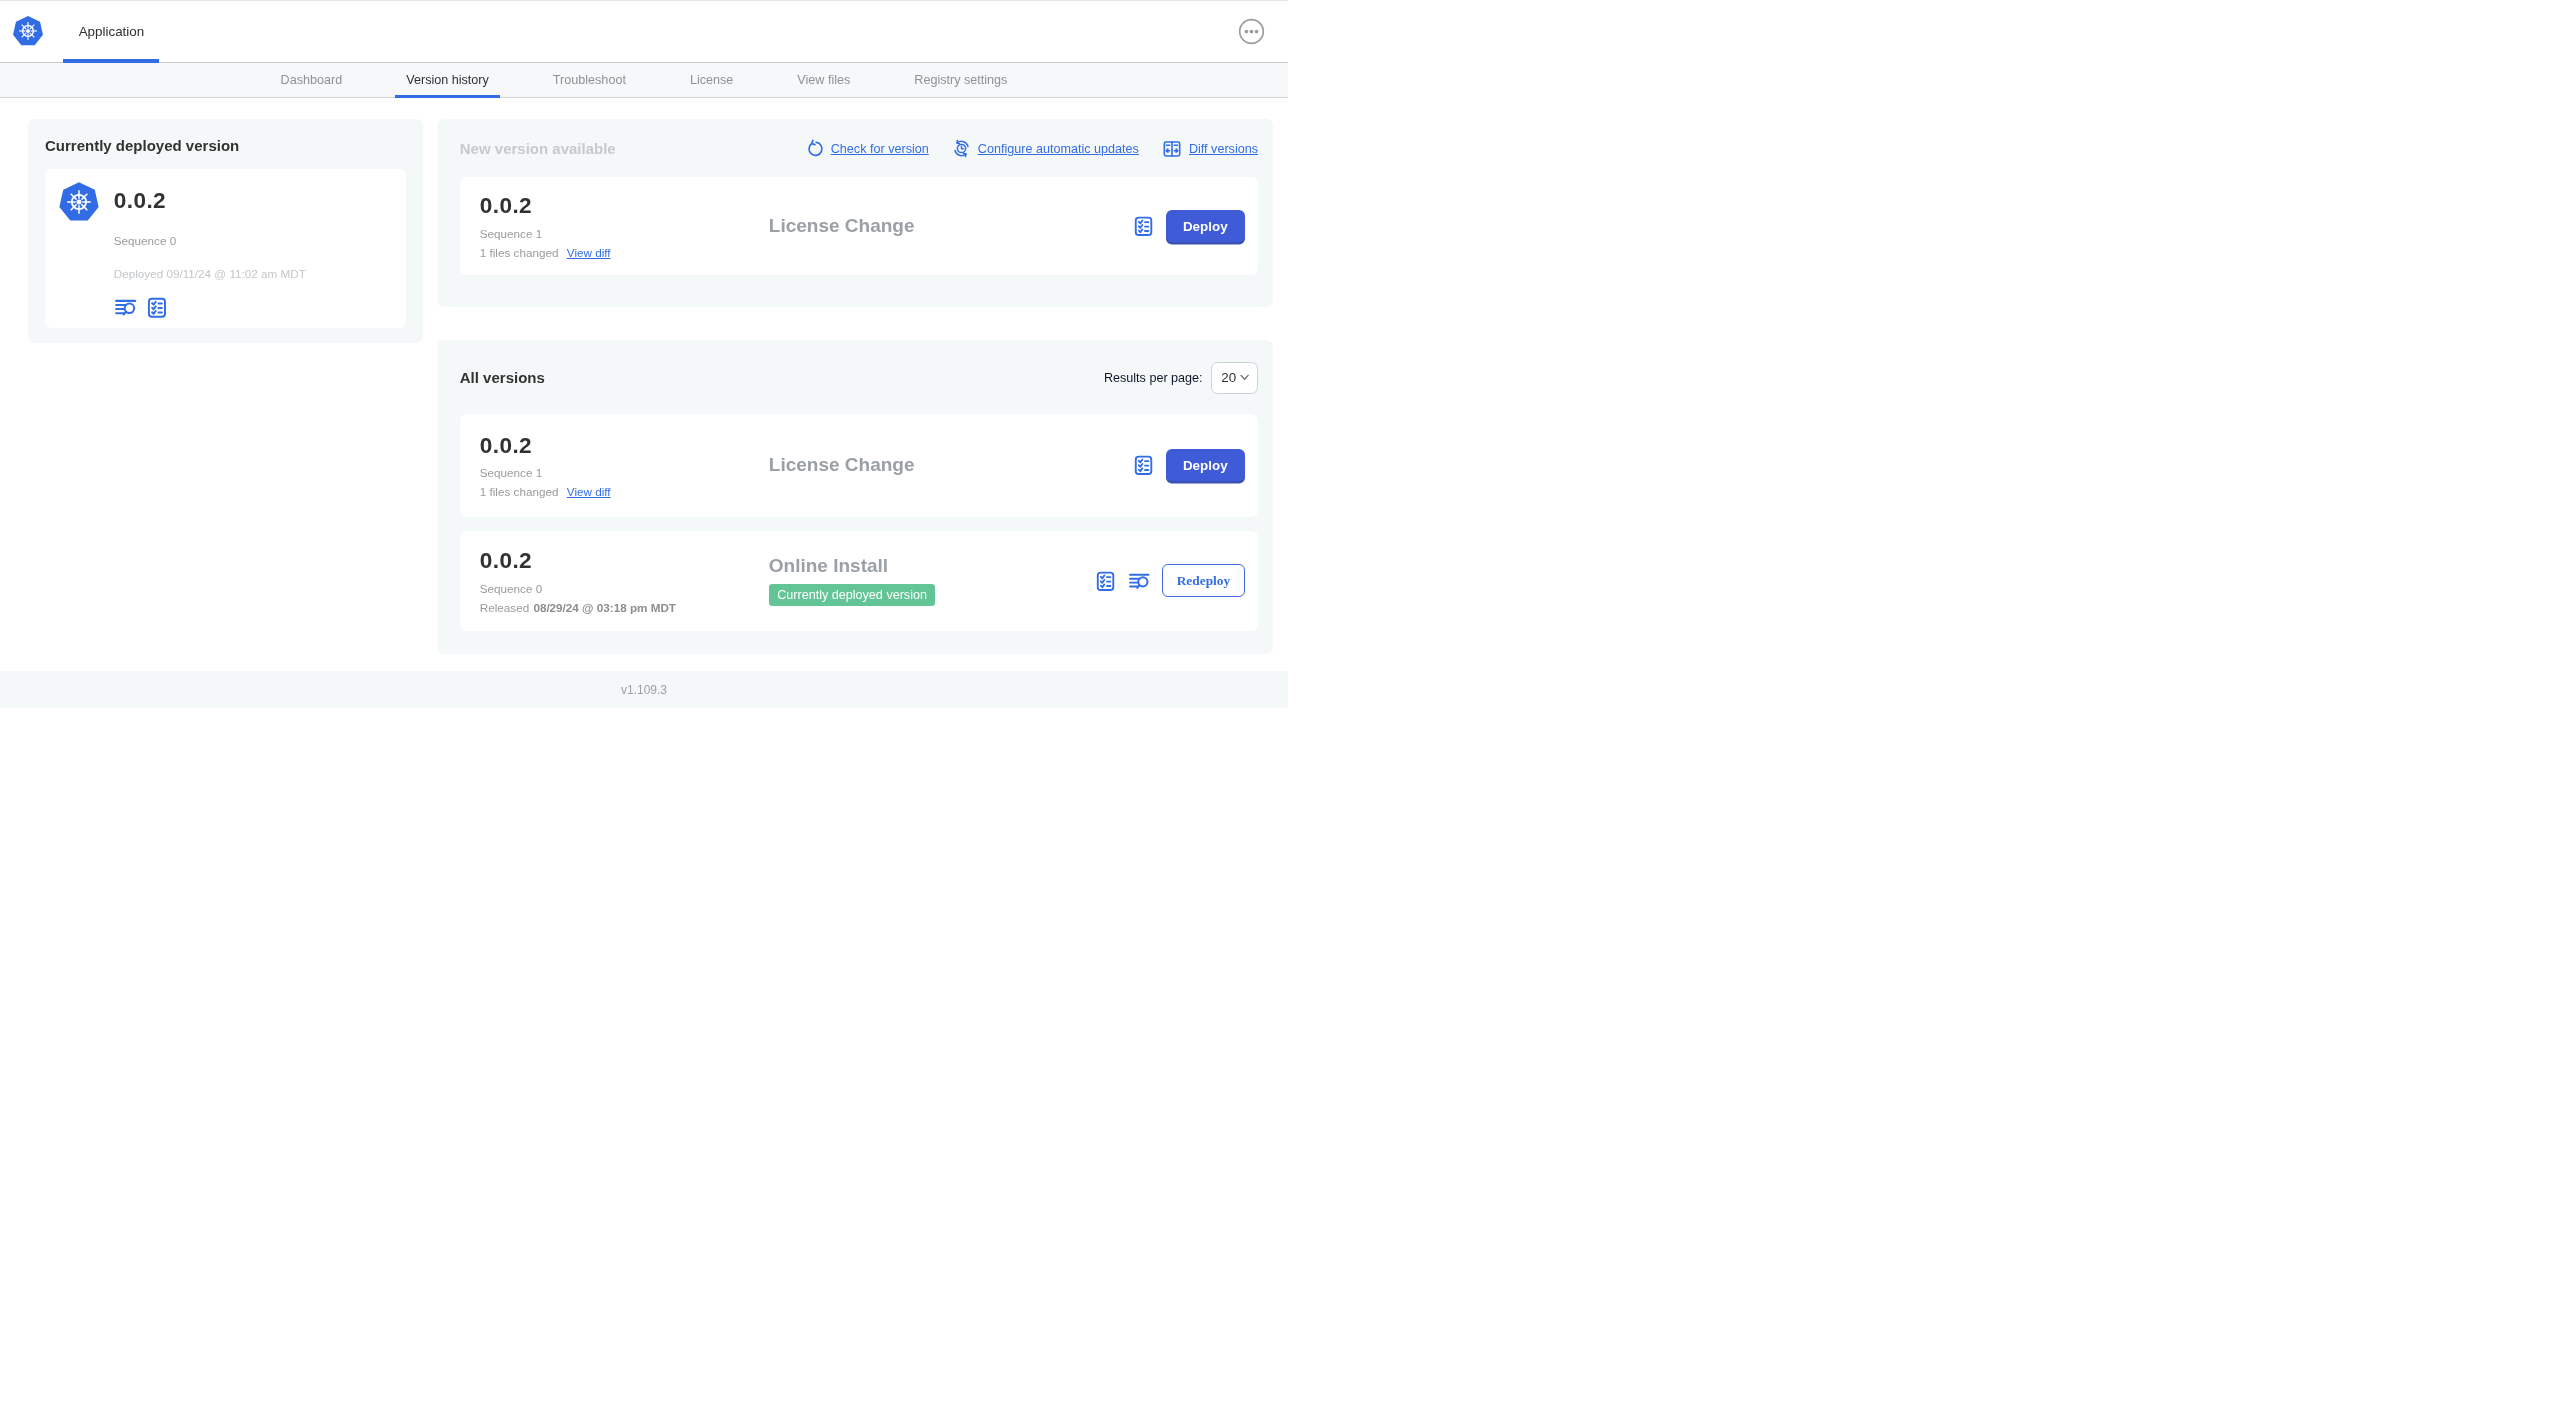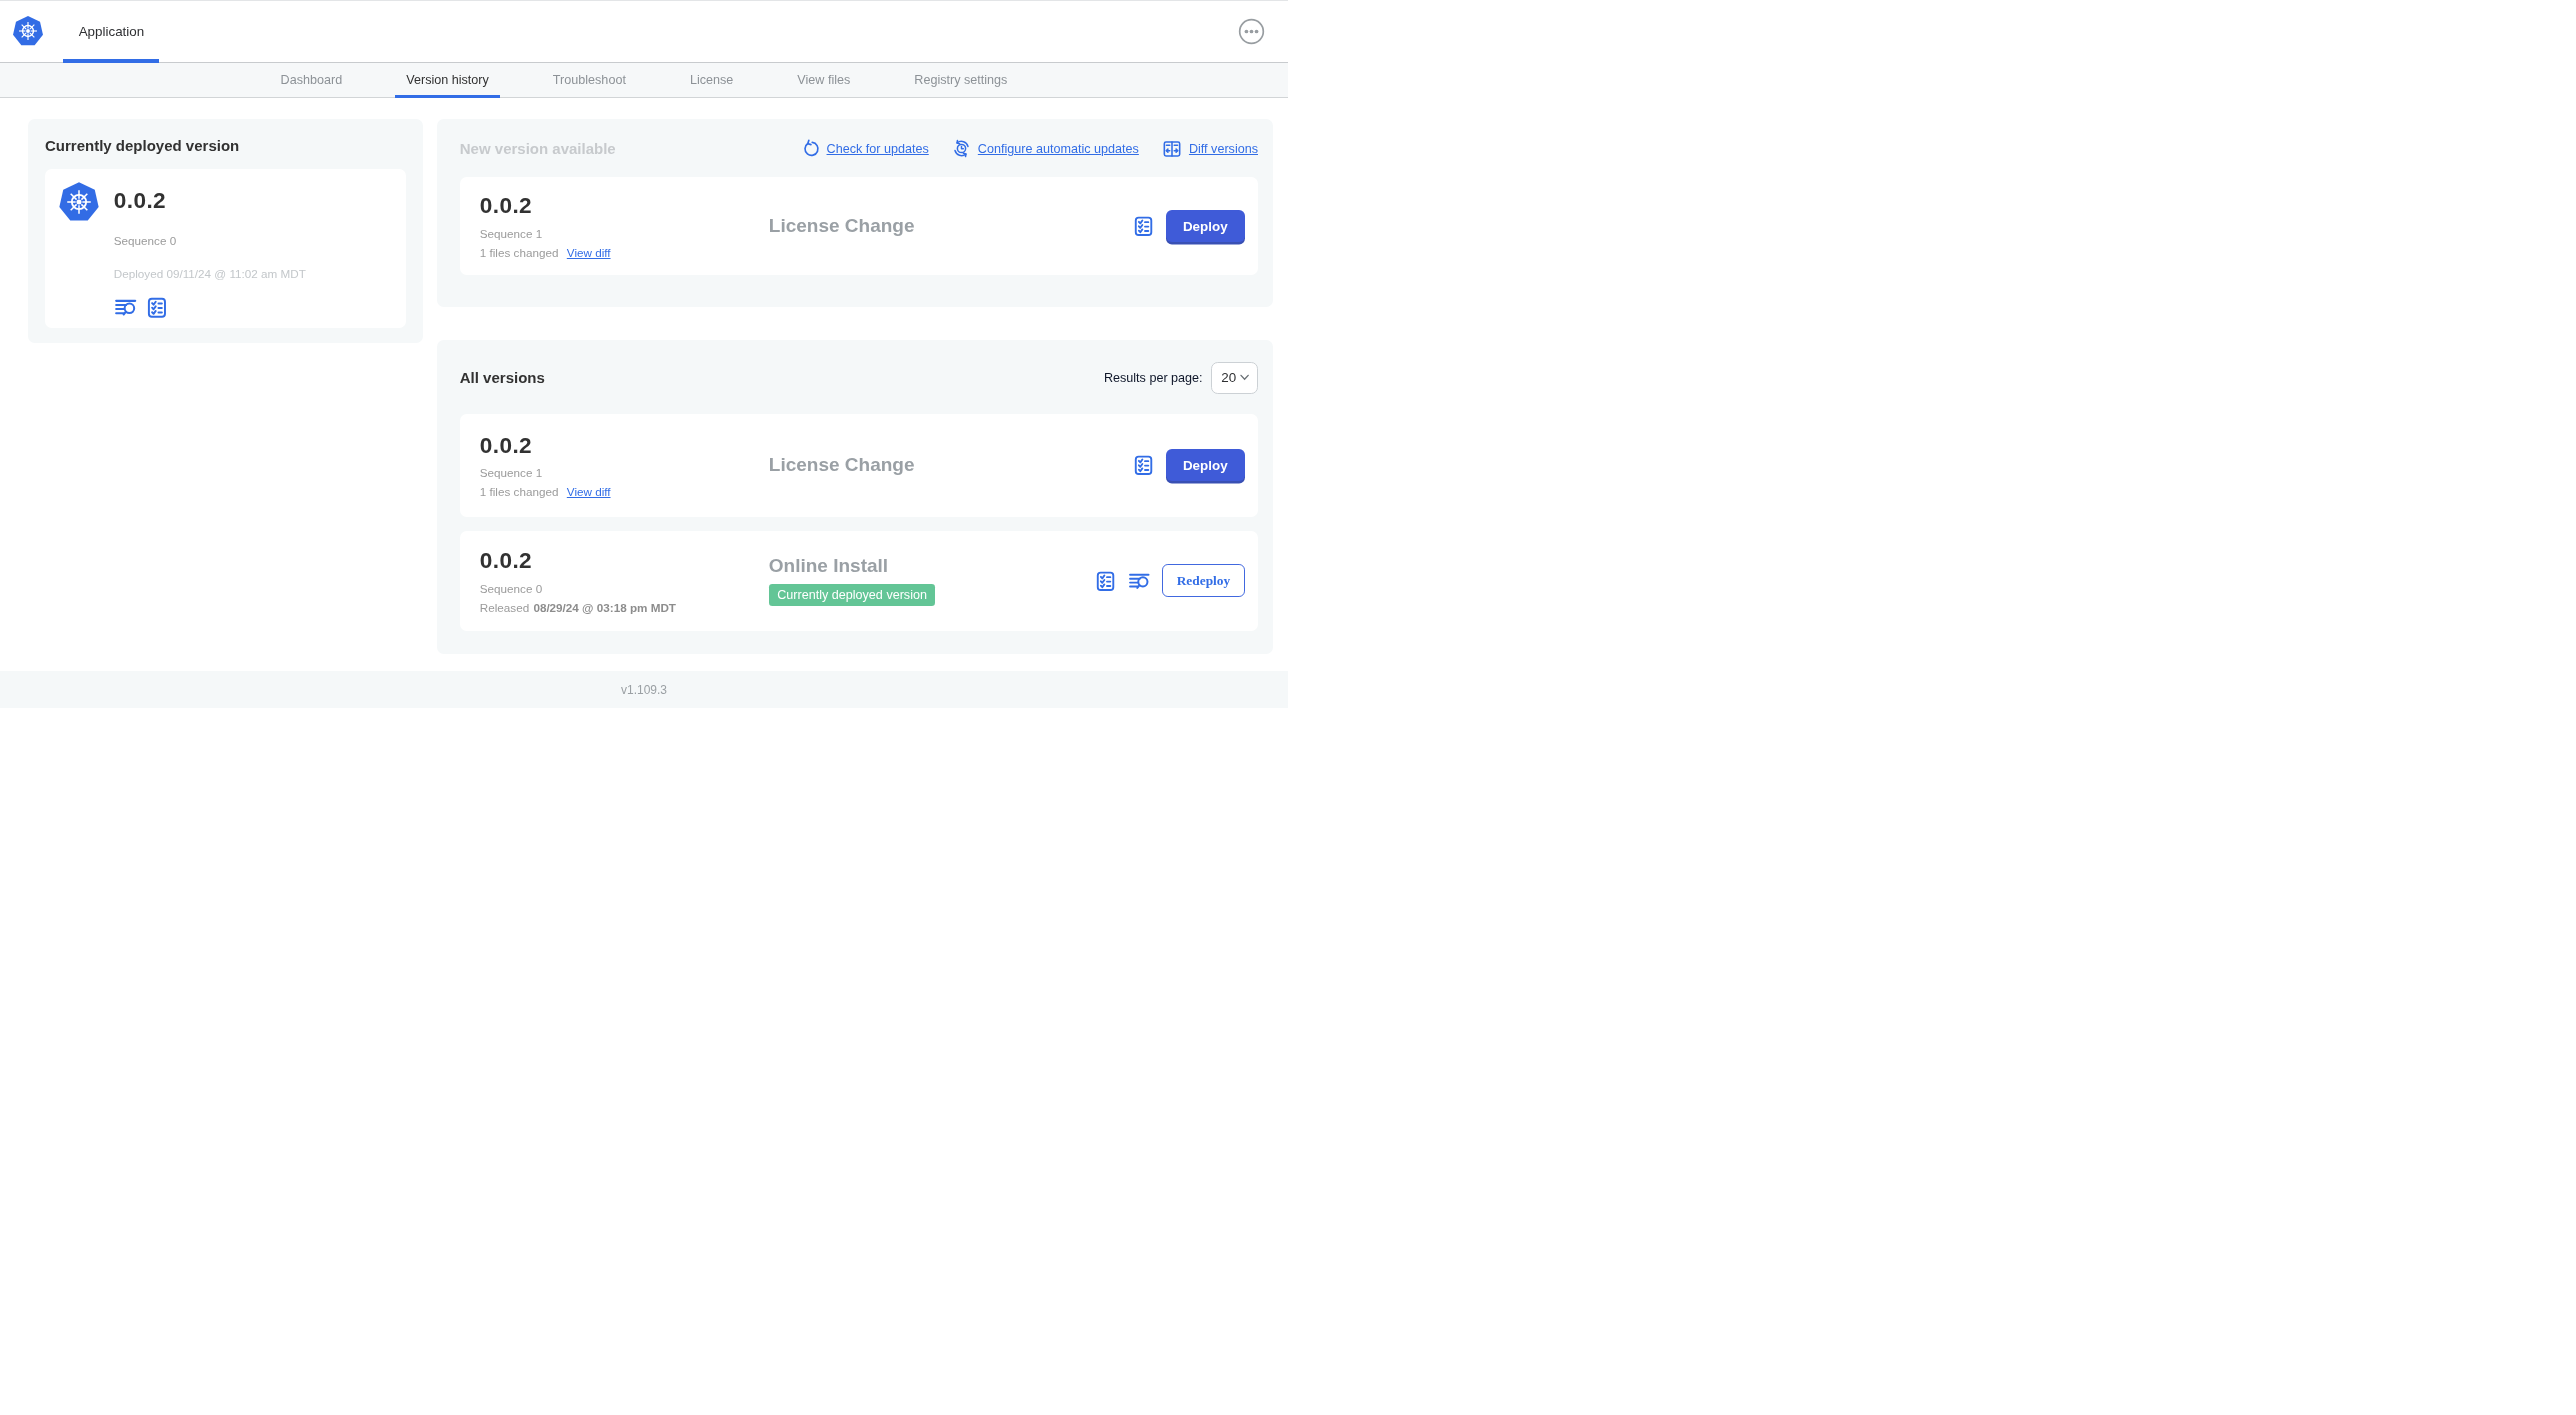--- a/index.html
+++ b/index.html
@@ -183,21 +183,21 @@
 
       <section class="panel top-panel">
         <div class="panel-head">
           <span class="muted-title">New version available</span>
           <span class="head-links">
             <span class="hlink">
               <svg viewBox="0 0 24 24" width="19" height="19" fill="none" stroke="#326de6" stroke-width="2.1" stroke-linecap="round">
                 <path d="M8.6 5.7 A 8.2 8.2 0 1 0 14.2 4.3"></path>
                 <polyline points="9.9,1.6 8.6,5.9 12.6,7.1" fill="none"></polyline>
               </svg>
-              <span class="hlink-label">Check for updates</span>
+              <span class="hlink-label">Check for version</span>
             </span>
             <span class="hlink">
               <svg viewBox="0 0 24 24" width="19" height="19" fill="none" stroke="#326de6" stroke-width="1.9" stroke-linecap="round" stroke-linejoin="round">
                 <circle cx="12" cy="12" r="5.2"></circle>
                 <polyline points="12,9.6 12,12.3 14.3,12.3"></polyline>
                 <path d="M20.2 9.5 A 8.6 8.6 0 0 0 6.5 4.9"></path>
                 <polyline points="6.9,1.8 6.3,5.2 9.6,5.9"></polyline>
                 <path d="M3.8 14.5 A 8.6 8.6 0 0 0 17.5 19.1"></path>
                 <polyline points="17.1,22.2 17.7,18.8 14.4,18.1"></polyline>
               </svg>

